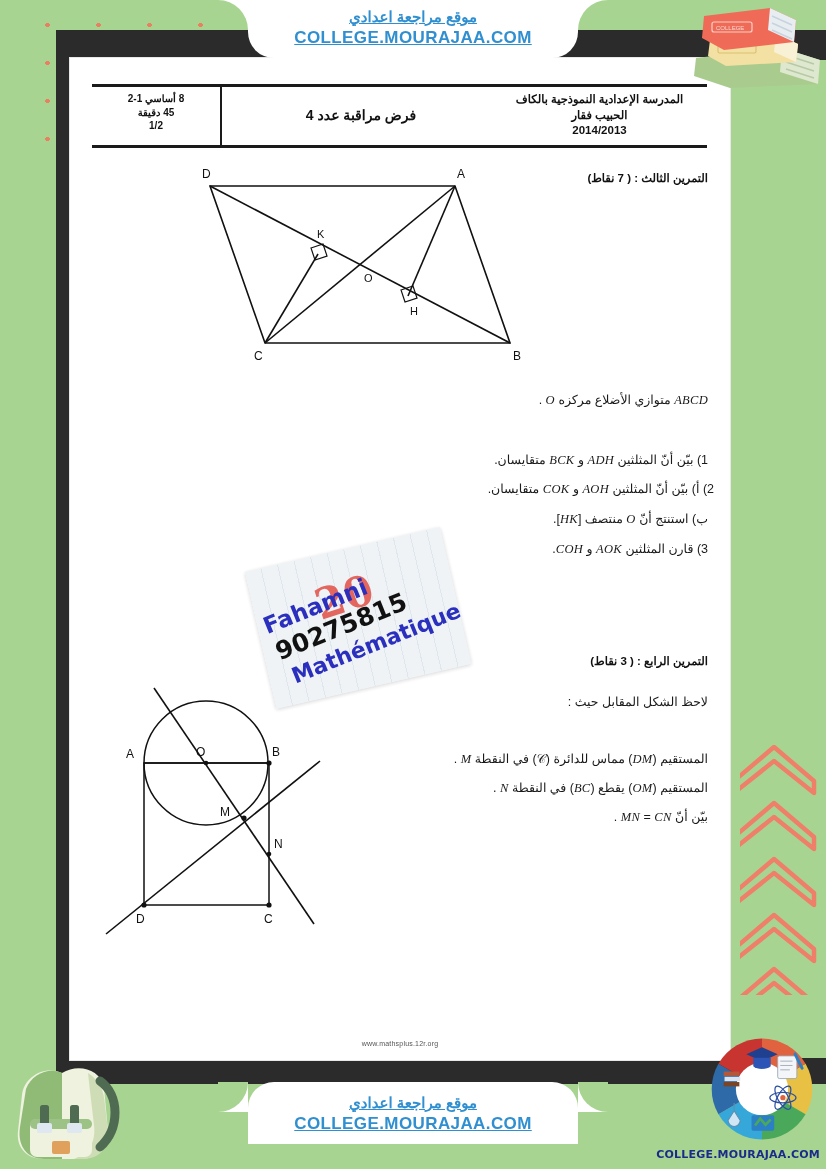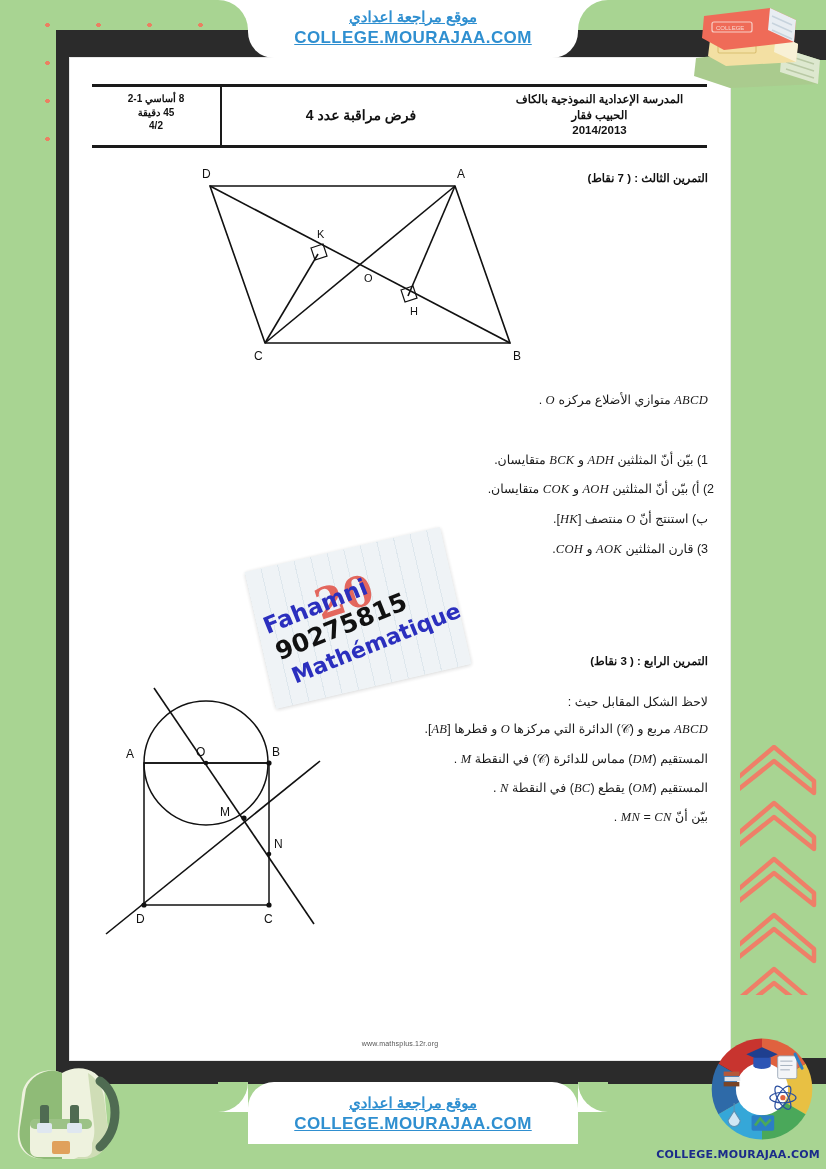--- a/index.html
+++ b/index.html
@@ -295,21 +295,21 @@
         <div>المدرسة الإعدادية النموذجية بالكاف</div>
         <div>الحبيب فقار</div>
         <div>2014/2013</div>
       </div>
       <div class="hdr-cell hdr-mid">
         <div>فرض مراقبة عدد 4</div>
       </div>
       <div class="hdr-cell hdr-left">
         <div>8 أساسي 1-2</div>
         <div>45 دقيقة</div>
-        <div>4/2</div>
+        <div>1/2</div>
       </div>
     </div>
 
     <div class="ex-label" style="right:22px; top:113px;">التمرين الثالث : ( 7 نقاط)</div>
 
     <div class="fig" style="left:110px; top:110px;">
       <svg width="360" height="215" viewBox="0 0 360 215">
 
         <polygon points="30,18 275,18 330,175 85,175" fill="none" stroke="#111" stroke-width="1.6"></polygon>
 
@@ -346,23 +346,20 @@
       ب) استنتج أنّ <i>O</i> منتصف [<i>HK</i>].
     </div>
     <div class="ar-line" style="right:22px; top:485px;">
       3) قارن المثلثين <i>AOK</i> و <i>COH</i>.
     </div>
 
     <div class="ex-label" style="right:22px; top:596px;">التمرين الرابع : ( 3 نقاط)</div>
 
     <div class="ar-line" style="right:22px; top:638px;">
       لاحظ الشكل المقابل حيث :
-    </div>
-    <div class="ar-line" style="right:22px; top:665px;">
-      <i>ABCD</i> مربع و (𝒞) الدائرة التي مركزها <i>O</i> و قطرها [<i>AB</i>].
     </div>
     <div class="ar-line" style="right:22px; top:695px;">
       المستقيم (<i>DM</i>) مماس للدائرة (𝒞)  في النقطة <i>M</i> .
     </div>
     <div class="ar-line" style="right:22px; top:724px;">
       المستقيم (<i>OM</i>) يقطع (<i>BC</i>)  في النقطة <i>N</i> .
     </div>
     <div class="ar-line" style="right:22px; top:753px;">
       بيّن أنّ <i>MN</i> = <i>CN</i> .
     </div>

